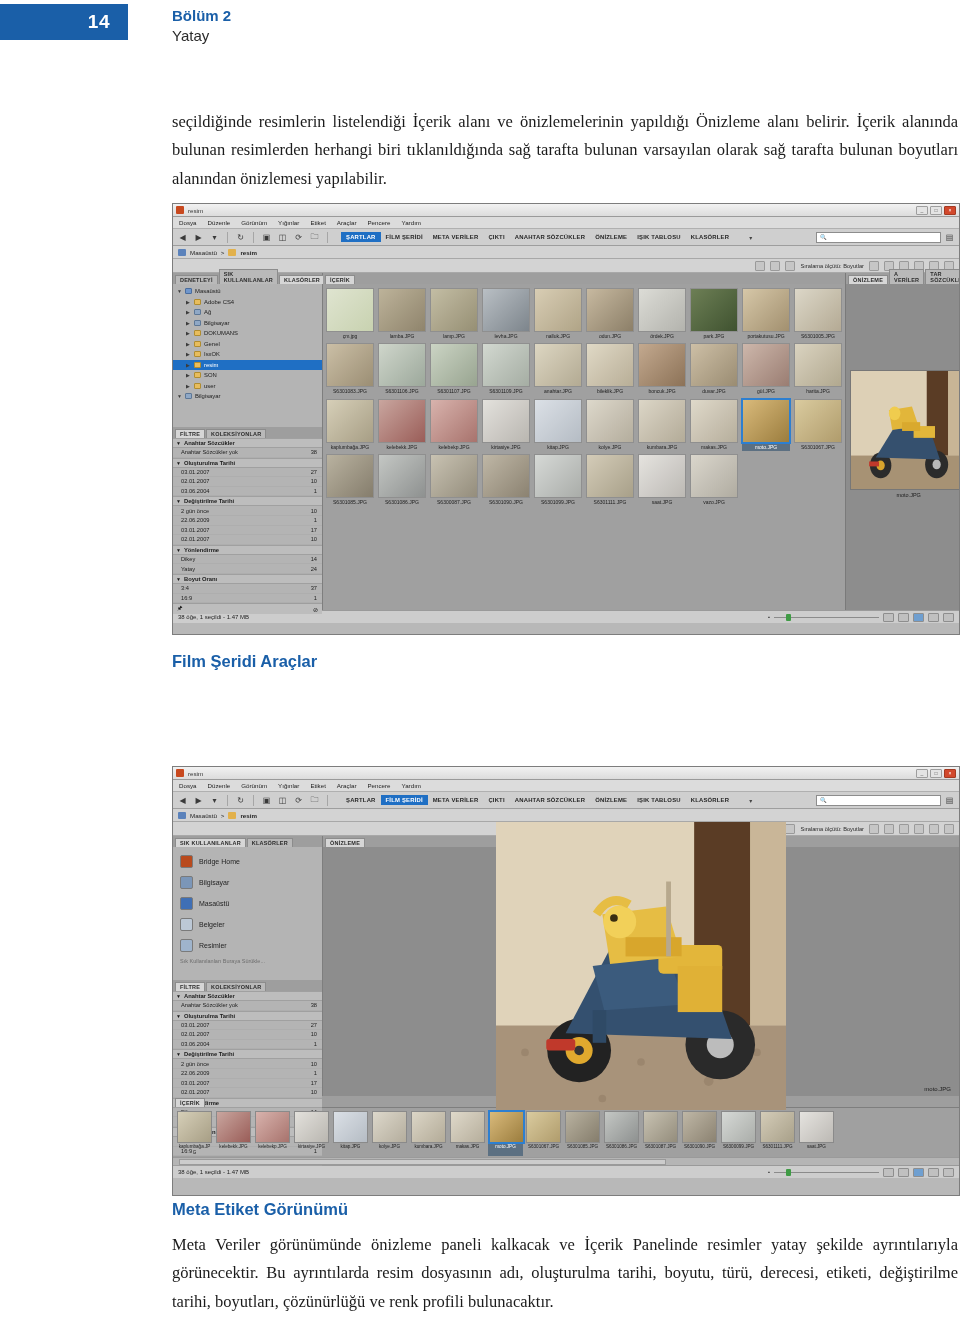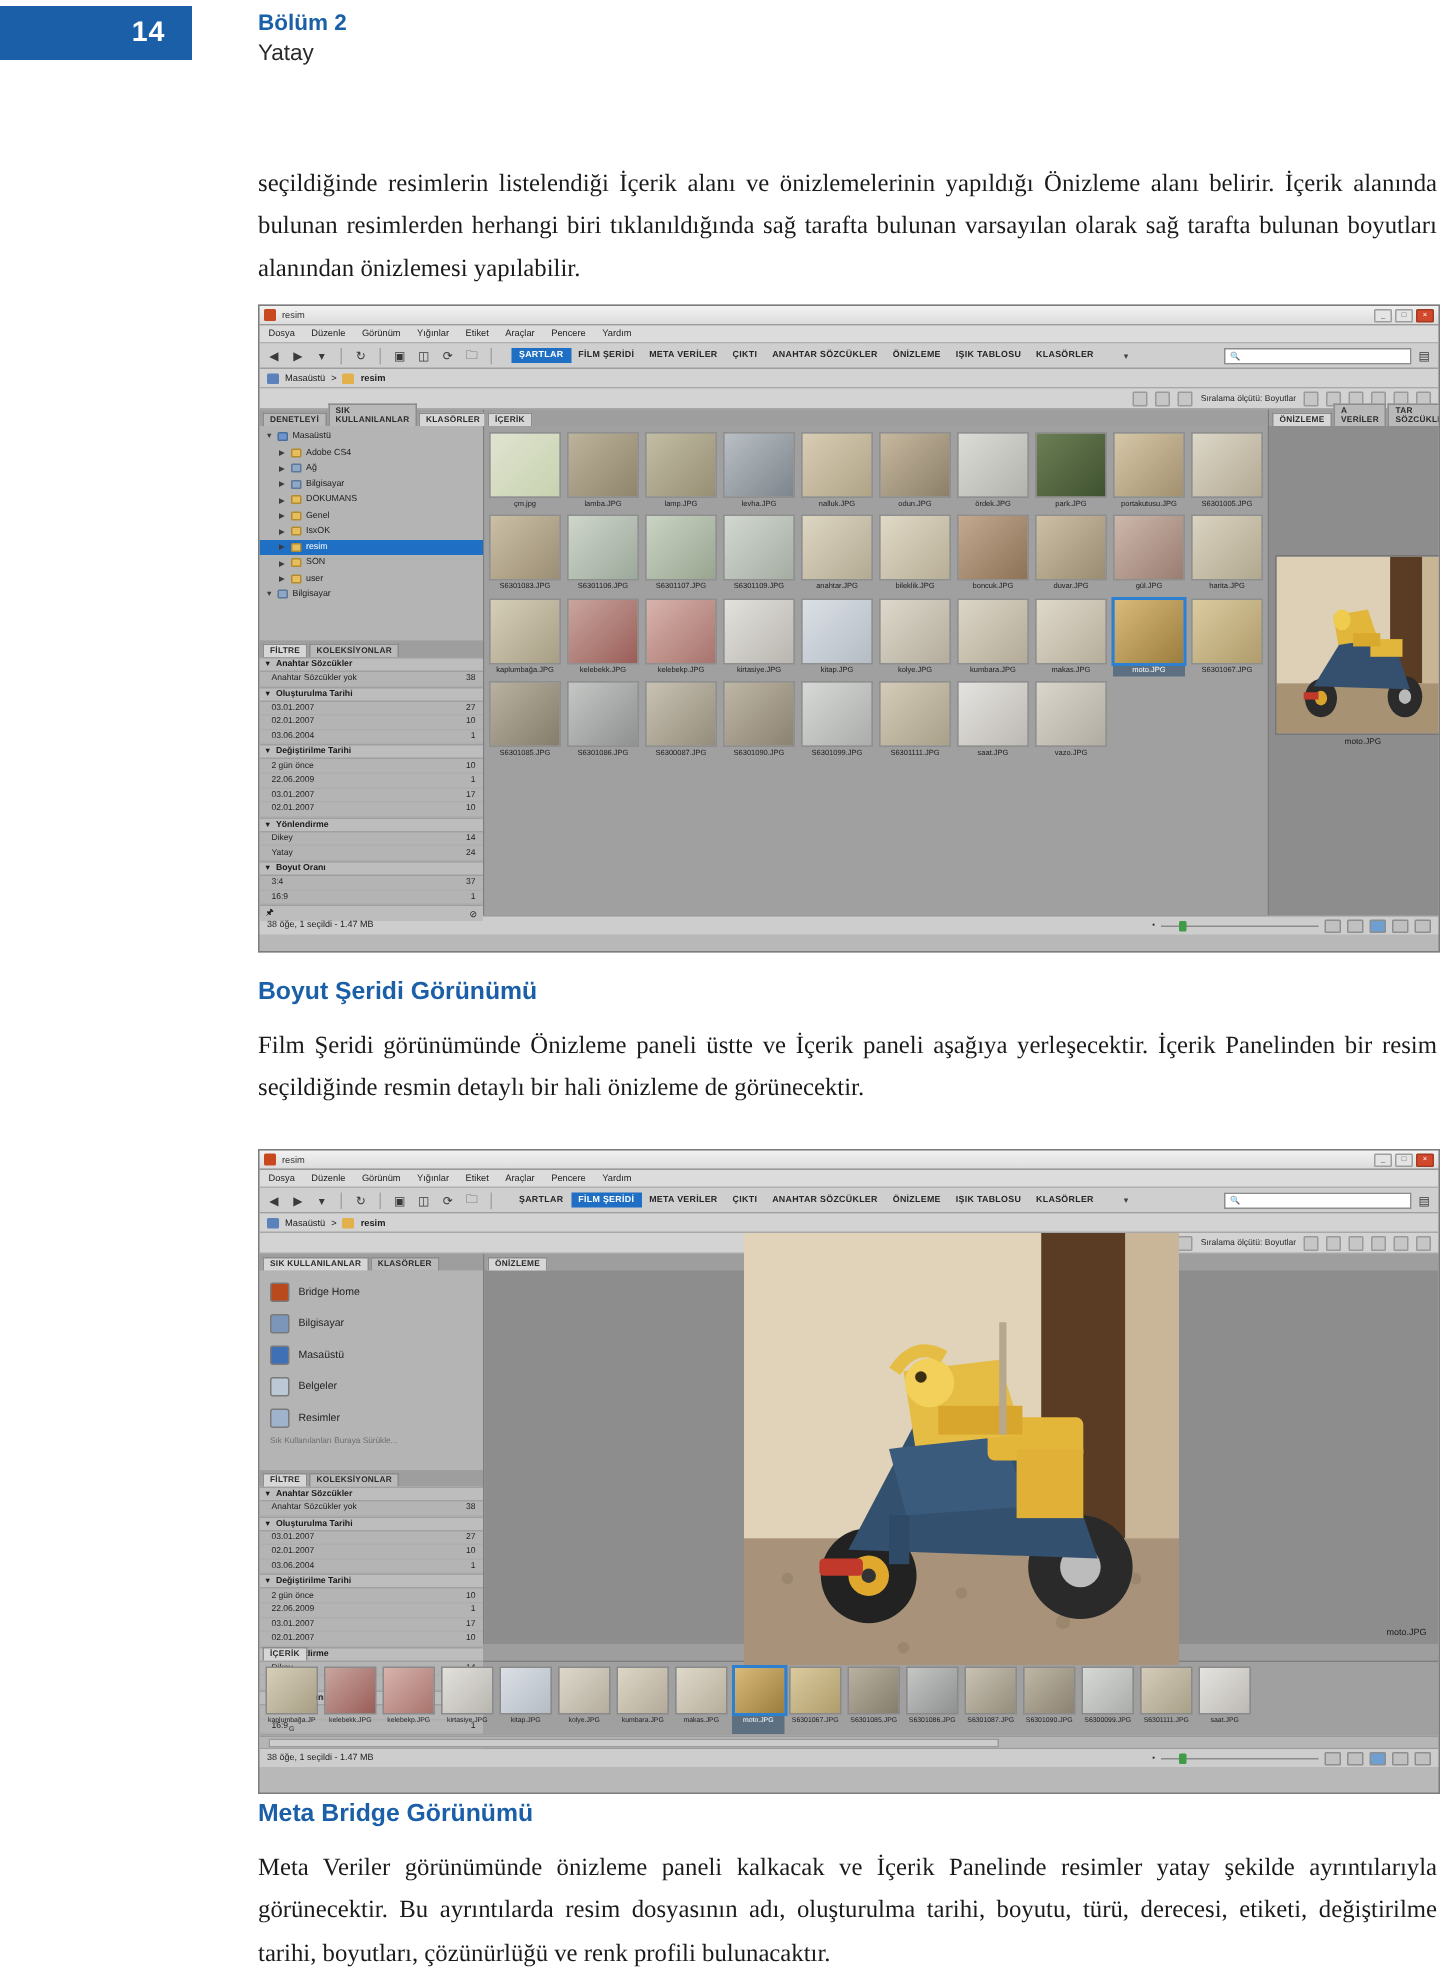--- a/index.html
+++ b/index.html
@@ -641,22 +641,21 @@
       <span class="vbtn"></span>
       <span class="vbtn"></span>
       <span class="vbtn on"></span>
       <span class="vbtn"></span>
       <span class="vbtn"></span>
     </span>
   </div>
 </div>
 
 <div class="body-col" style="top:652px;">
-  <div class="sec-head">Boyut Şeridi Görünümü</div>
-  <p class="para" style="margin:0;">Film Şeridi görünümünde Önizleme paneli üstte ve İçerik paneli aşağıya yerleşecektir. İçerik Panelinden bir resim seçildiğinde resmin detaylı bir hali önizleme de görünecektir.</p>
+  <div class="sec-head">Film Şeridi Araçlar</div>
 </div>
 
 <div class="bridge" id="shot2" style="top:766px; width:788px; height:430px;">
 
   <div class="titlebar">
     <span class="tb-ico"></span>
     <span class="tb-title">resim</span>
     <span class="winbtns">
       <span class="winbtn">_</span>
       <span class="winbtn">□</span>
@@ -965,15 +964,15 @@
       <span class="vbtn"></span>
       <span class="vbtn"></span>
       <span class="vbtn on"></span>
       <span class="vbtn"></span>
       <span class="vbtn"></span>
     </span>
   </div>
 </div>
 
 <div class="body-col" style="top:1200px;">
-  <div class="sec-head">Meta Bridge Görünümü</div>
+  <div class="sec-head">Meta Etiket Görünümü</div>
   <p class="para" style="margin:0;">Meta Veriler görünümünde önizleme paneli kalkacak ve İçerik Panelinde resimler yatay şekilde ayrıntılarıyla görünecektir. Bu ayrıntılarda resim dosyasının adı, oluşturulma tarihi, boyutu, türü, derecesi, etiketi, değiştirilme tarihi, boyutları, çözünürlüğü ve renk profili bulunacaktır.</p>
 </div>
 
 </body></html>

